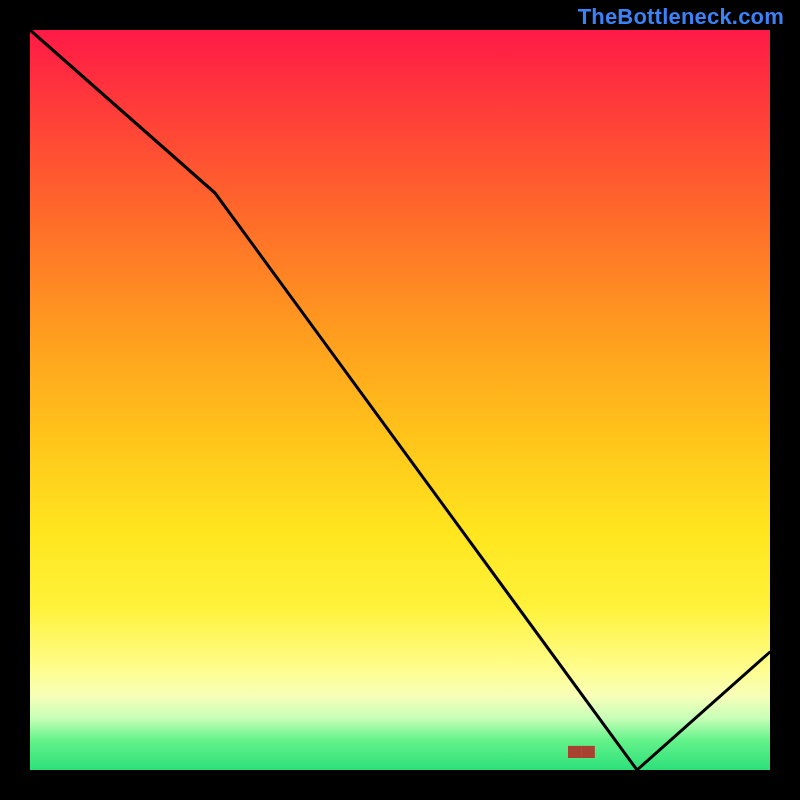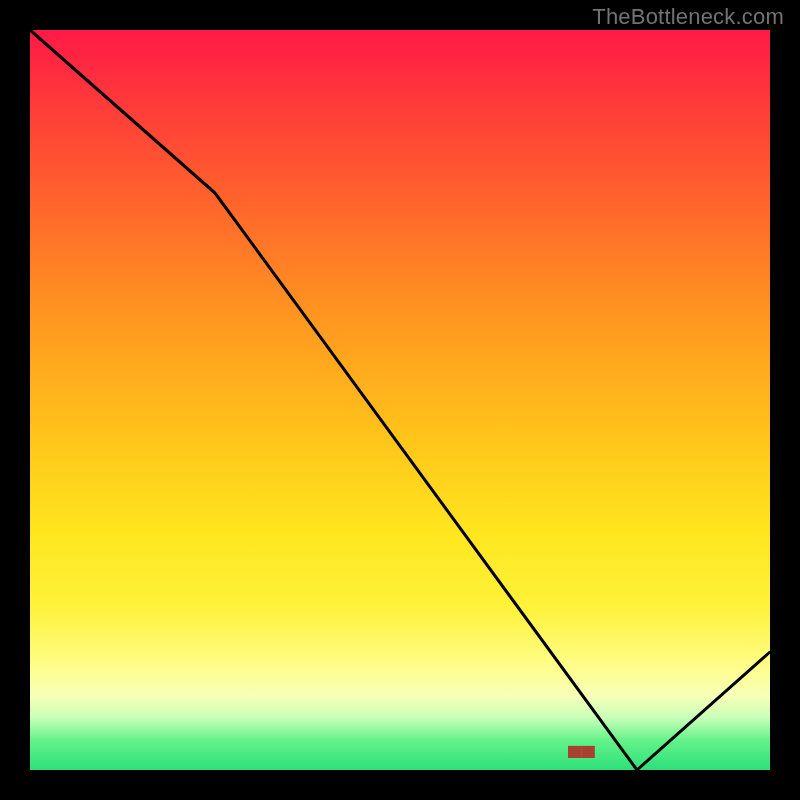--- a/index.html
+++ b/index.html
@@ -14,23 +14,23 @@
   .frame {
     position: relative;
     width: 800px;
     height: 800px;
     background: #000;
   }
   .attribution {
     position: absolute;
     top: 4px;
     right: 16px;
-    color: #737373;
+    color: #3b82f6;
     font-size: 22px;
-    font-weight: 400;
+    font-weight: 700;
     letter-spacing: 0.2px;
   }
   .plot {
     position: absolute;
     left: 30px;
     top: 30px;
     width: 740px;
     height: 740px;
     background: linear-gradient(
       to bottom,

